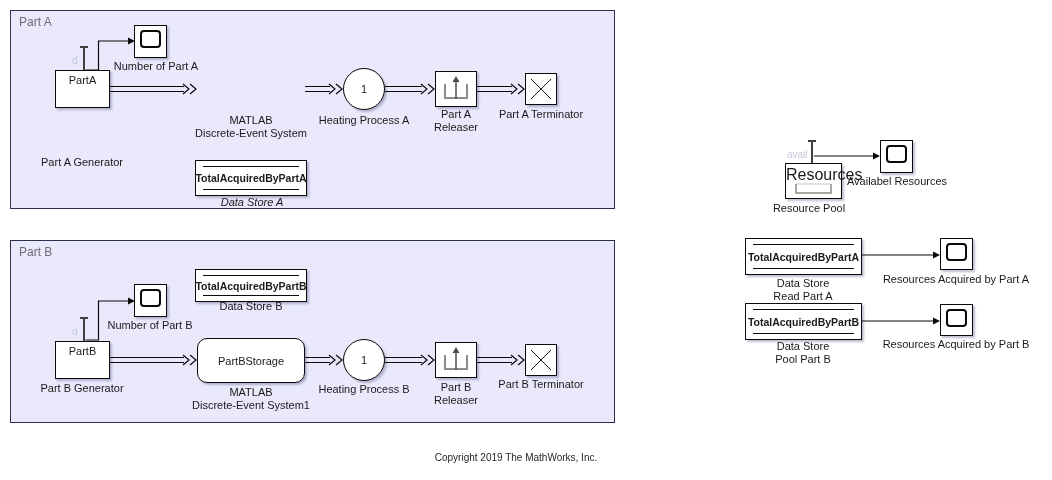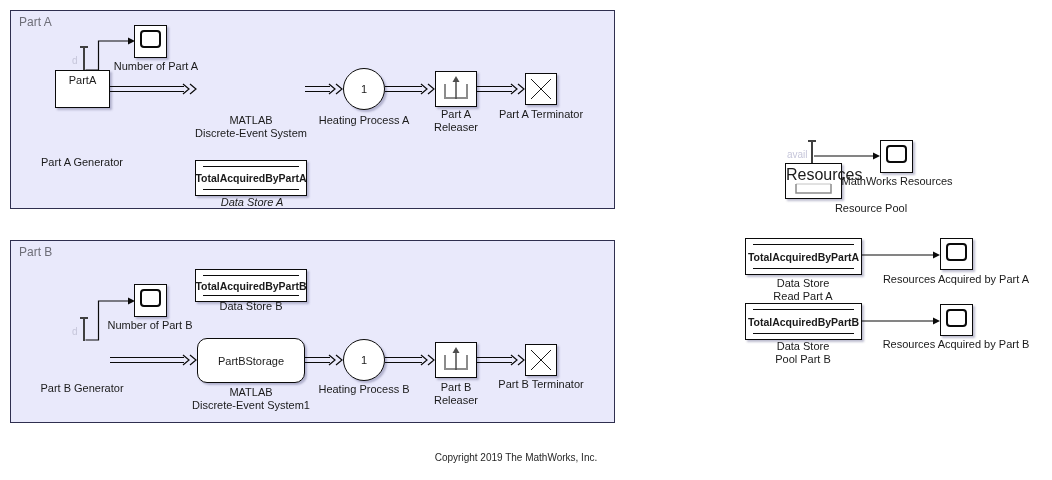--- a/index.html
+++ b/index.html
@@ -136,20 +136,23 @@
 
   <div class="block scope" style="left:134px;top:284px;">
     <div class="screen"></div>
   </div>
   <div class="lbl" style="left:150px;top:319px;">Number of Part B</div>
   <svg class="wire" style="left:84px;top:293px;" width="52" height="48" viewBox="0 0 52 48">
     <polyline class="wire-line" points="1.5,47 14.5,47 14.5,8 44,8"></polyline>
     <polygon class="wire-head" points="44,4.5 51,8 44,11.5"></polygon>
   </svg>
 
+  <div class="block" style="left:55px;top:341px;width:55px;height:38px;">
+    <div class="gen-text">PartB</div>
+  </div>
   <div class="tap" style="left:83px;top:317px;height:24px;"></div>
   <div class="tap-label" style="left:72px;top:326px;">d</div>
   <div class="lbl" style="left:82px;top:382px;">Part B Generator</div>
 
   <div class="block" style="left:197px;top:338px;width:108px;height:45px;border-radius:10px;">
     <div class="center-text">PartBStorage</div>
   </div>
   <div class="lbl" style="left:251px;top:386px;">
     <span>MATLAB</span>
     <span>Discrete-Event System1</span>
@@ -203,26 +206,26 @@
 
   <div class="block" style="left:785px;top:163px;width:57px;height:36px;">
     <div class="pool-text">Resources</div>
     <svg width="55" height="16" viewBox="0 0 55 16" style="position:absolute;left:0;bottom:2px;">
       <line class="pool-top" x1="10" y1="4" x2="45" y2="4"></line>
       <polyline class="pool-u" points="10,4 10,13 45,13 45,4"></polyline>
     </svg>
   </div>
   <div class="tap" style="left:811px;top:140px;height:23px;"></div>
   <div class="tap-label" style="left:787px;top:149px;">avail</div>
-  <div class="lbl" style="left:847px;top:202px;padding-left:48px;">Resource Pool</div>
+  <div class="lbl" style="left:785px;top:202px;padding-left:48px;">Resource Pool</div>
 
   <div class="block scope" style="left:880px;top:140px;">
     <div class="screen"></div>
   </div>
-  <div class="lbl" style="left:897px;top:175px;">MathWorks Resources</div>
+  <div class="lbl" style="left:897px;top:175px;">Availabel Resources</div>
   <svg class="wire" style="left:813px;top:150px;" width="67" height="12" viewBox="0 0 67 12">
     <line class="wire-line" x1="1" y1="6" x2="60" y2="6"></line>
     <polygon class="wire-head" points="60,2.5 67,6 60,9.5"></polygon>
   </svg>
 
   <div class="block datastore" style="left:745px;top:238px;width:117px;height:37px;">
     <span class="ds-line ds-top"></span>
     <span class="ds-text">TotalAcquiredByPartA</span>
     <span class="ds-line ds-bottom"></span>
   </div>

